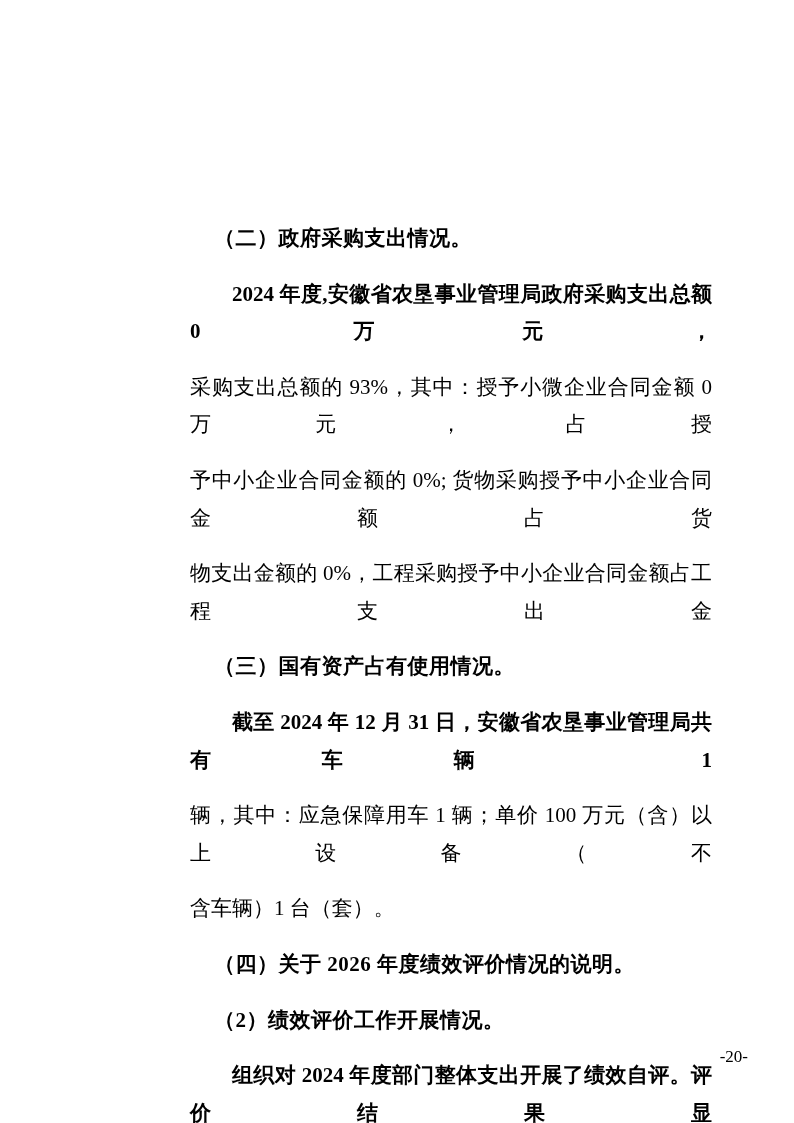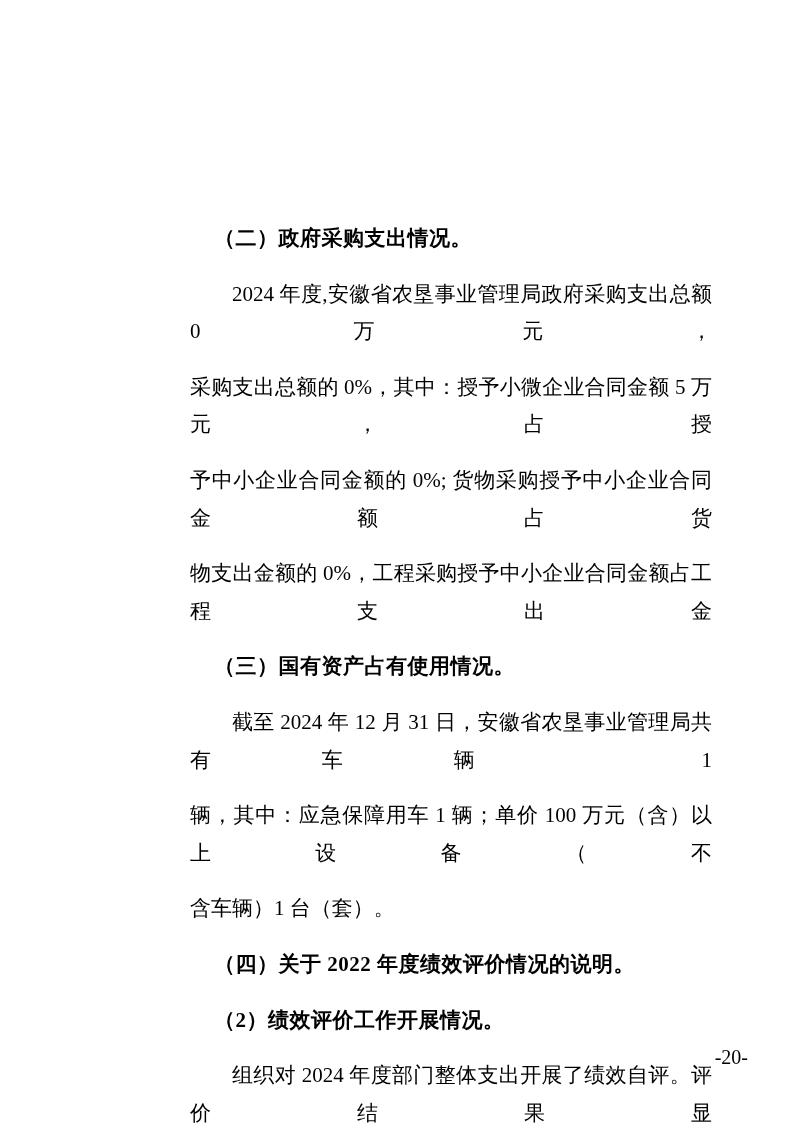--- a/index.html
+++ b/index.html
@@ -30,55 +30,56 @@
     font-weight: bold;
     text-indent: 2em;
     letter-spacing: 0.5px;
   }
   .jline {
     text-align: justify;
     text-align-last: justify;
   }
   .indent {
     text-indent: 2em;
+    font-weight: bold;
   }
   .footer {
     position: absolute;
     left: 100px;
     top: 990px;
     width: 594px;
     text-align: right;
-    font-size: 20px;
+    font-size: 17px;
     line-height: 26px;
   }
 </style>
 </head>
 <body>
 
 <div class="page">
   <div class="textblock">
 
     <div class="line heading">（二）政府采购支出情况。</div>
 
     <div>
       <div class="line jline indent">2024 年度,安徽省农垦事业管理局政府采购支出总额 0 万元，</div>
-      <div class="line jline">采购支出总额的 0%，其中：授予小微企业合同金额 5 万元，占授</div>
+      <div class="line jline">采购支出总额的 93%，其中：授予小微企业合同金额 0 万元，占授</div>
       <div class="line jline">予中小企业合同金额的 0%; 货物采购授予中小企业合同金额占货</div>
       <div class="line jline">物支出金额的 0%，工程采购授予中小企业合同金额占工程支出金</div>
     </div>
 
     <div class="line heading">（三）国有资产占有使用情况。</div>
 
     <div>
       <div class="line jline indent">截至 2024 年 12 月 31 日，安徽省农垦事业管理局共有车辆 1</div>
       <div class="line jline">辆，其中：应急保障用车 1 辆；单价 100 万元（含）以上设备（不</div>
       <div class="line">含车辆）1 台（套）。</div>
     </div>
 
-    <div class="line heading">（四）关于 2022 年度绩效评价情况的说明。</div>
+    <div class="line heading">（四）关于 2026 年度绩效评价情况的说明。</div>
 
     <div class="line heading">（2）绩效评价工作开展情况。</div>
 
 
     <div>
       <div class="line jline indent">组织对 2024 年度部门整体支出开展了绩效自评。评价结果显</div>
 
     </div>
 
   </div>

